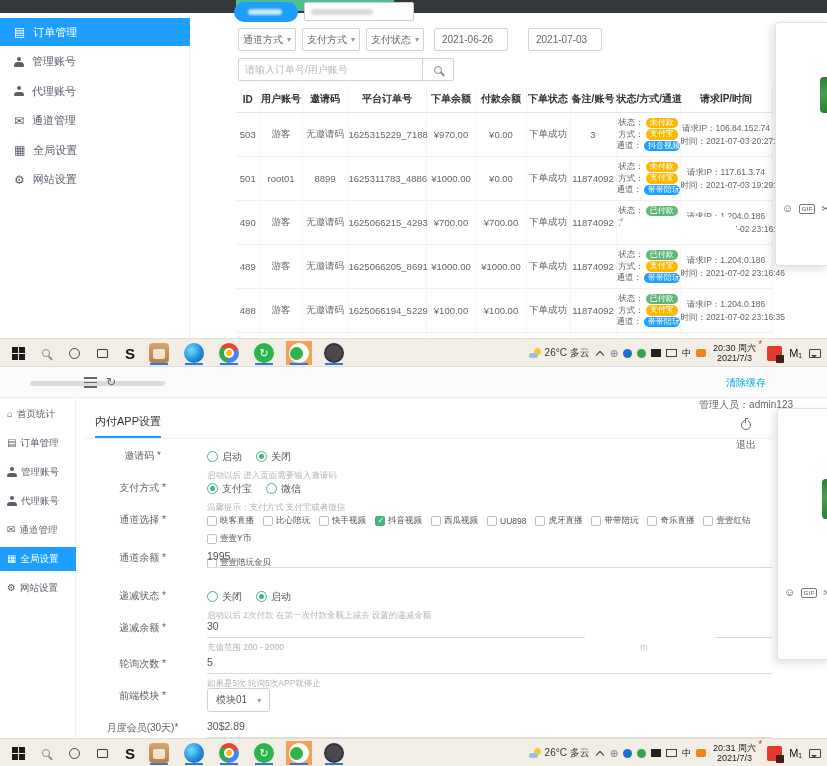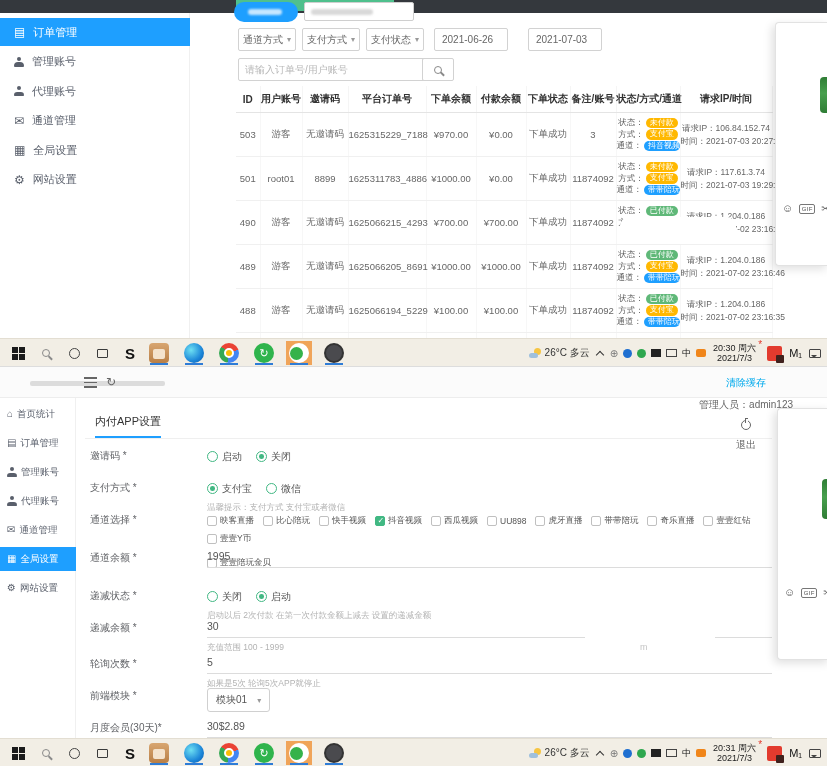--- a/index.html
+++ b/index.html
@@ -99,21 +99,21 @@
   .burger{position:absolute;top:10px;left:84px;width:13px;height:11px;display:flex;flex-direction:column;justify-content:space-between;cursor:pointer;}
   .burger i{height:1.6px;background:#666;}
   .refresh{position:absolute;top:8px;left:106px;font-size:12px;color:#666;cursor:pointer;}
   .w2-hr-right{position:absolute;top:9px;right:34px;display:flex;align-items:center;gap:8px;font-size:10px;color:#666;flex-direction:column;}
   .teal{color:#01aaed;cursor:pointer;}
   .pw{width:10px;height:10px;border:1.3px solid #666;border-radius:50%;position:relative;display:inline-block;}
   .pw::after{content:"";position:absolute;left:3.3px;top:-3px;width:1.4px;height:5px;background:#fbfbfb;box-shadow:0 1px 0 #666 inset;border-left:1.4px solid #666;}
   .w2-tab{position:absolute;top:48px;left:95px;font-size:11px;color:#333;padding-bottom:7px;border-bottom:2px solid #1e9fff;cursor:pointer;z-index:3;}
   .w2-tabline{position:absolute;top:72px;left:85px;width:687px;height:1px;background:#efefef;}
   .frow{position:absolute;left:90px;width:682px;display:flex;}
-  .flabel{width:117px;flex:none;text-align:left;padding-right:12px;font-size:10px;color:#606266;line-height:15px;white-space:nowrap;}
+  .flabel{width:117px;flex:none;text-align:center;padding-right:12px;font-size:10px;color:#606266;line-height:15px;white-space:nowrap;}
   .fctrl{flex:1;min-width:0;}
   .rad{display:inline-flex;align-items:center;margin-right:14px;font-size:10px;color:#555;cursor:pointer;}
   .rc{width:11px;height:11px;border:1.3px solid #41b883;border-radius:50%;margin-right:4px;position:relative;flex:none;}
   .rad.sel .rc::after{content:"";position:absolute;inset:2.2px;background:#41b883;border-radius:50%;}
   .fhint{margin-top:4px;font-size:8.5px;color:#b3b3b3;white-space:nowrap;}
   .fval{font-size:10.5px;color:#555;padding-bottom:4px;border-bottom:1px solid #dcdcdc;line-height:13px;}
   .cbx{display:inline-flex;align-items:center;margin-right:9px;font-size:8.5px;color:#555;white-space:nowrap;cursor:pointer;}
   .cb{width:10px;height:10px;border:1px solid #c0c0c0;border-radius:2px;margin-right:3px;position:relative;background:#fff;flex:none;}
   .cbx.on .cb{background:#41b883;border-color:#41b883;}
   .cbx.on .cb::after{content:"✓";position:absolute;left:1.5px;top:-1px;color:#fff;font-size:8px;}
@@ -495,20 +495,21 @@
         </ul>
       </aside>
 
     <div class="w2-tab">内付APP设置</div>
     <div class="w2-tabline"></div>
 
     <div class="frow" style="top:82px;">
       <label class="flabel">邀请码 *</label>
       <div class="fctrl">
           <div><span class="rad"><i class="rc"></i>启动</span><span class="rad sel"><i class="rc"></i>关闭</span></div>
+        <div class="fhint">启动以后 进入页面需要输入邀请码</div>
         </div>
     </div>
     <div class="frow" style="top:114px;">
       <label class="flabel">支付方式 *</label>
       <div class="fctrl">
           <div><span class="rad sel"><i class="rc"></i>支付宝</span><span class="rad"><i class="rc"></i>微信</span></div>
         <div class="fhint">温馨提示：支付方式 支付宝或者微信</div>
         </div>
     </div>
     <div class="frow" style="top:146px;">
@@ -528,21 +529,21 @@
       <label class="flabel">递减状态 *</label>
       <div class="fctrl">
           <div><span class="rad"><i class="rc"></i>关闭</span><span class="rad sel"><i class="rc"></i>启动</span></div>
         <div class="fhint">启动以后 2次付款 在第一次付款金额上减去 设置的递减金额</div>
         </div>
     </div>
     <div class="frow" style="top:254px;">
       <label class="flabel">递减余额 *</label>
       <div class="fctrl">
           <div class="fval">30</div>
-        <div class="fhint">充值范围 100 - 1999</div>
+        <div class="fhint">充值范围 200 - 2000</div>
         </div>
     </div>
     <div class="frow" style="top:290px;">
       <label class="flabel">轮询次数 *</label>
       <div class="fctrl">
           <div class="fval">5</div>
         <div class="fhint">如果是5次 轮询5次APP就停止</div>
         </div>
     </div>
     <div class="frow" style="top:322px;">

